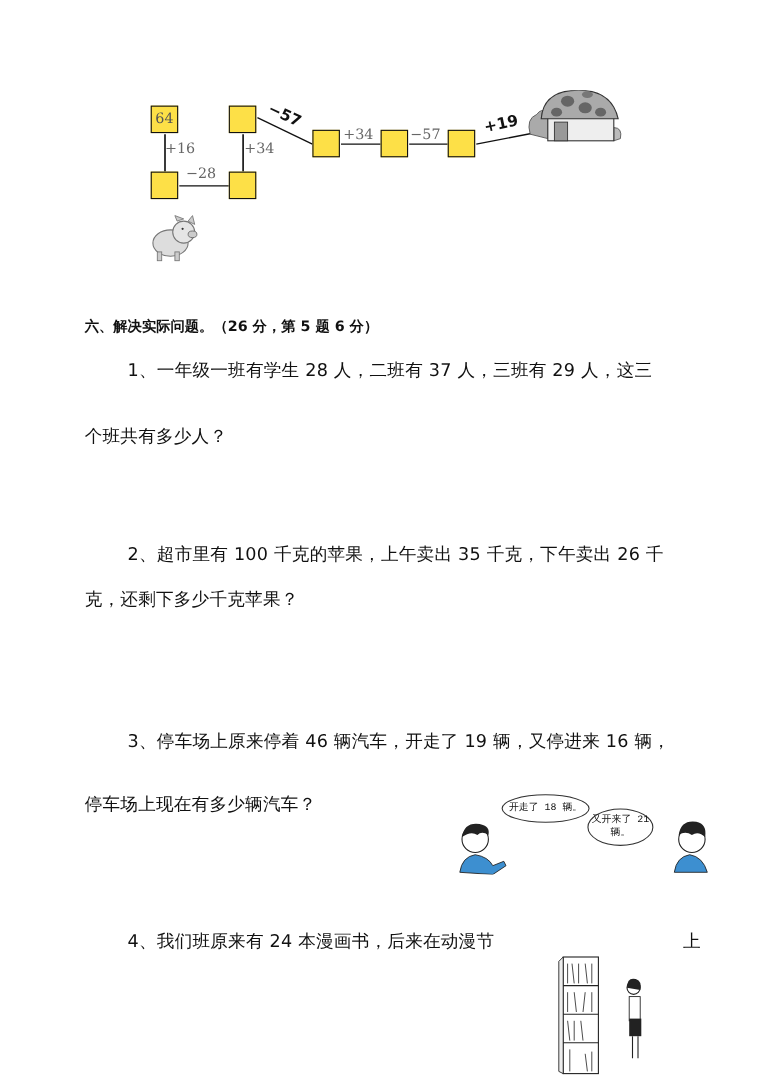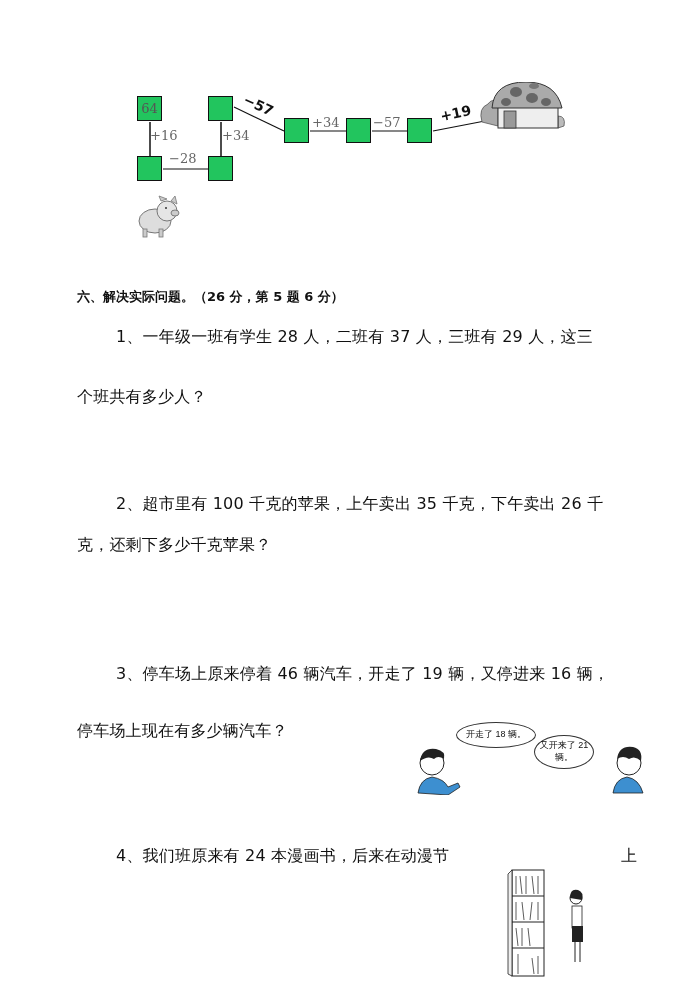--- a/index.html
+++ b/index.html
@@ -1,27 +1,27 @@
 <!DOCTYPE html>
 <html><head>
 <meta charset="utf-8">
 <style>
   html, body { margin: 0; padding: 0; background: #ffffff; }
   body { width: 695px; height: 982px; position: relative; overflow: hidden;
          font-family: "DejaVu Sans", "Liberation Sans", sans-serif; color: #111; }
   .abs { position: absolute; }
-  .box { position: absolute; width: 25px; height: 25px; border: 1.5px solid #111; background: #22c55e;
+  .box { position: absolute; width: 25px; height: 25px; border: 1.5px solid #111; background: #fde047;
          box-sizing: border-box; font-family: "DejaVu Serif", serif; font-size: 13px; color: #555;
          display: flex; align-items: center; justify-content: center; }
   .op { position: absolute; font-family: "DejaVu Serif", serif; font-size: 13px; color: #666; line-height: 1; }
   .op-bold { position: absolute; font-family: "DejaVu Sans", sans-serif; font-size: 14px; font-weight: bold; color: #111; line-height: 1; }
   .section-title { position: absolute; left: 77px; top: 288px; font-size: 13px; font-weight: bold; white-space: nowrap; }
   .line { position: absolute; font-size: 16px; white-space: nowrap; letter-spacing: 0.2px; }
   .bubble { position: absolute; border: 1.3px solid #333; border-radius: 50%; background: #fff;
-            font-family: Liberation Sans, sans-serif; font-size: 9px; display: flex; align-items: center; justify-content: center; text-align: center; line-height: 1.3; }
+            font-family: Liberation Mono, monospace; font-size: 9px; display: flex; align-items: center; justify-content: center; text-align: center; line-height: 1.3; }
 </style>
 </head>
 <body>
 
 <div>
   <svg class="abs" style="left:0;top:0;" width="695" height="260">
     <line x1="150" y1="122" x2="150" y2="156" stroke="#111" stroke-width="1.5"></line>
     <line x1="163" y1="169" x2="208" y2="169" stroke="#111" stroke-width="1.2"></line>
     <line x1="221" y1="122" x2="221" y2="156" stroke="#111" stroke-width="1.5"></line>
     <line x1="234" y1="107" x2="284" y2="131" stroke="#111" stroke-width="1.2"></line>

